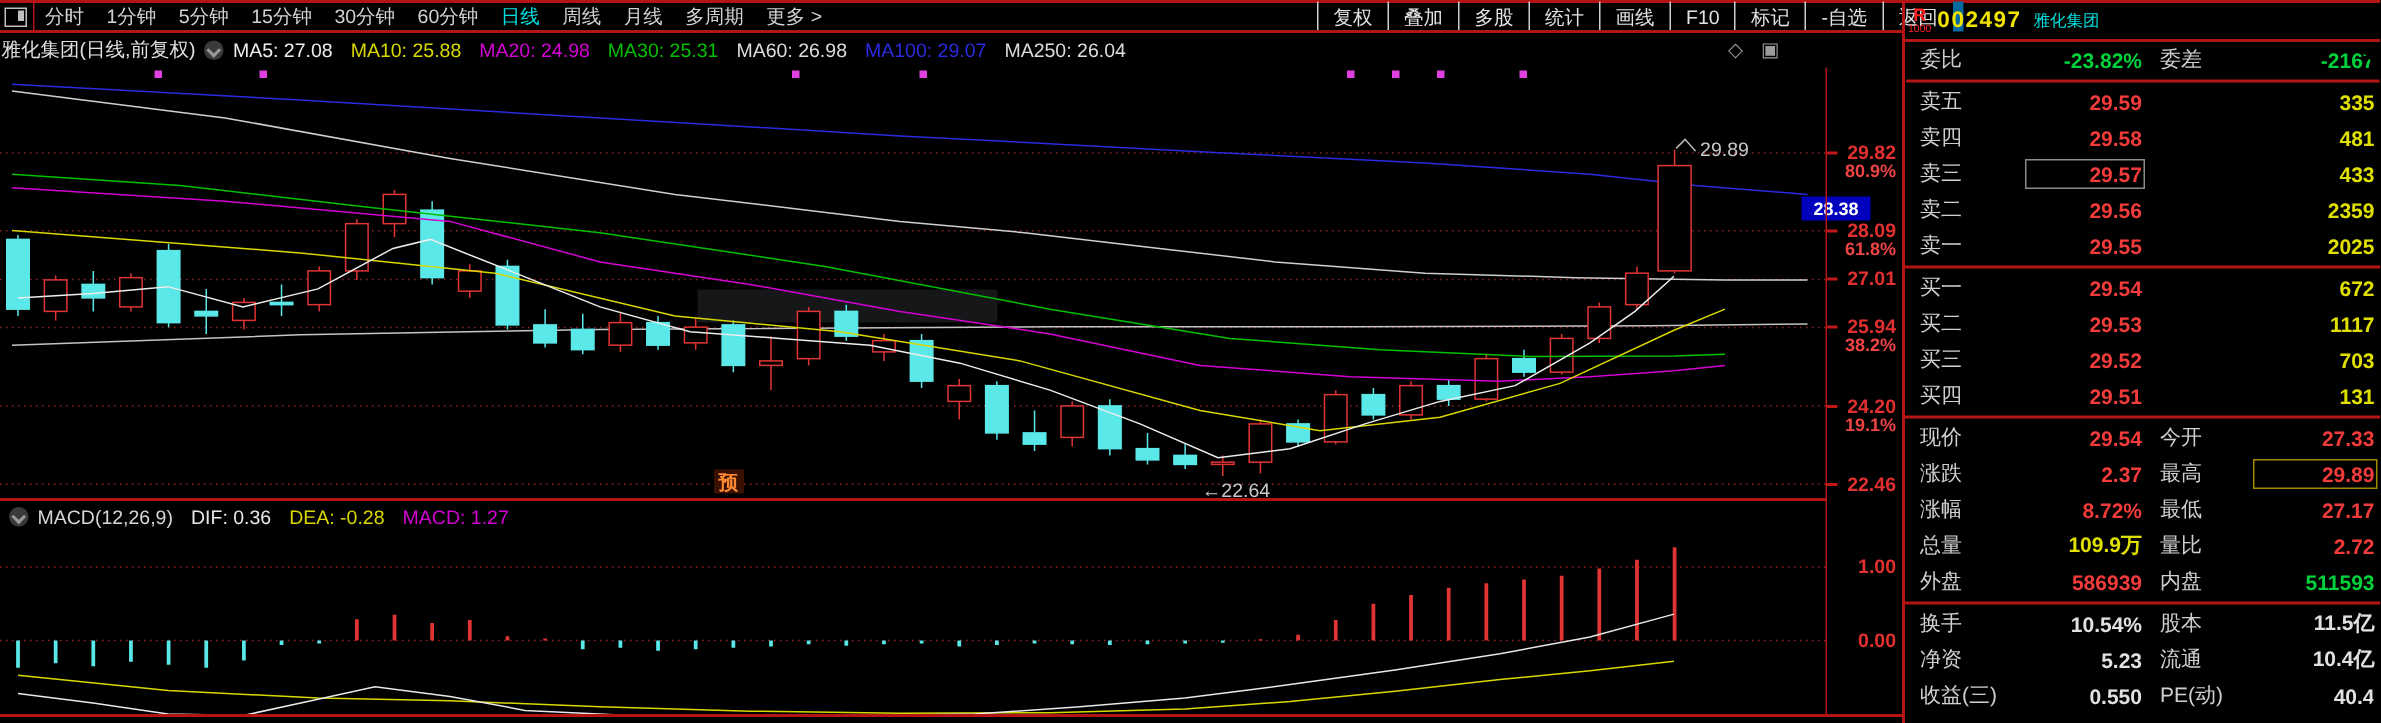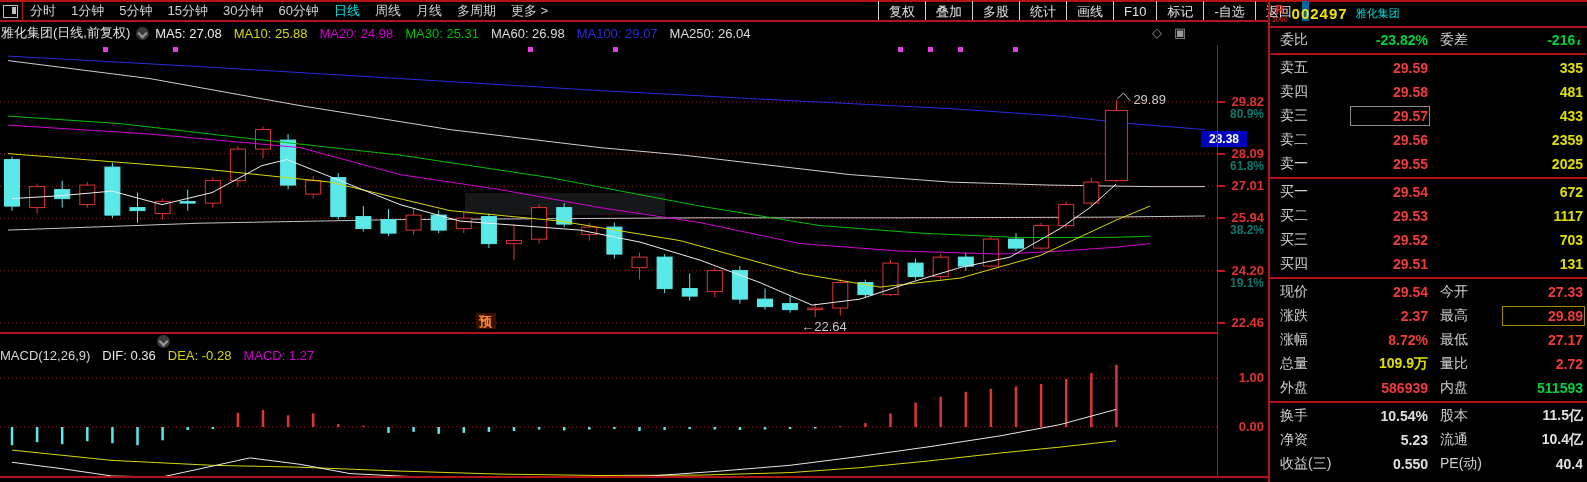--- a/index.html
+++ b/index.html
@@ -19,25 +19,25 @@
   
   #chart-header{position:absolute;left:0;top:23px;width:1215px;height:20px;display:flex;align-items:center;font-size:13px;white-space:nowrap;}
   #ch-title{color:#e0e0e0;margin-left:1px;}
   .circle-icon{width:13px;height:13px;border-radius:50%;background:#3a3a3a;margin:0 6px;position:relative;flex:0 0 auto;}
   .circle-icon::after{content:"";position:absolute;left:3px;top:3px;width:5px;height:5px;border-right:2px solid #9a9a9a;border-bottom:2px solid #9a9a9a;transform:rotate(45deg);}
   .ma-lbl{margin-right:12px;font-weight:normal;}
   .hdr-icons{position:absolute;left:1152px;top:2px;color:#9a9a9a;font-size:13px;letter-spacing:12px;}
   
   #main-chart{position:absolute;left:0;top:45px;}
   #macd-chart{position:absolute;left:0;top:355px;}
-  #macd-header{position:absolute;left:0;top:335px;height:19px;display:flex;align-items:center;font-size:13px;white-space:nowrap;flex-direction:column;}
+  #macd-header{position:absolute;left:0;top:335px;height:19px;display:flex;align-items:center;font-size:13px;white-space:nowrap;}
   
   #price-axis{position:absolute;left:1218px;top:45px;width:48px;height:433px;}
   .axis-lbl{position:absolute;right:2px;color:#e23030;font-size:13px;font-weight:bold;white-space:nowrap;}
-  .axis-pct{position:absolute;right:2px;color:#0f766e;font-size:12px;font-weight:bold;}
+  .axis-pct{position:absolute;right:2px;color:#ef4444;font-size:12px;font-weight:bold;}
   .axis-tick{position:absolute;left:0;width:7px;height:2px;background:#c01818;}
   .cur-tag{position:absolute;left:-17px;width:46px;height:16px;background:#0000bd;color:#fff;
            font-size:12px;font-weight:bold;text-align:center;line-height:16px;}
   
   #qp-header{position:absolute;left:1272px;top:1px;height:25px;display:flex;align-items:center;}
   .r-badge{display:inline-flex;flex-direction:column;align-items:center;line-height:1;margin-right:4px;}
   .r-badge .r{color:#ff2222;font-size:12px;font-weight:bold;}
   .r-badge .r2{color:#ff2222;font-size:7px;}
   .qp-code{color:#f2e400;font-size:15px;font-weight:bold;margin-right:8px;letter-spacing:1px;}
   .qp-name{color:#00dcdc;font-size:11px;}

